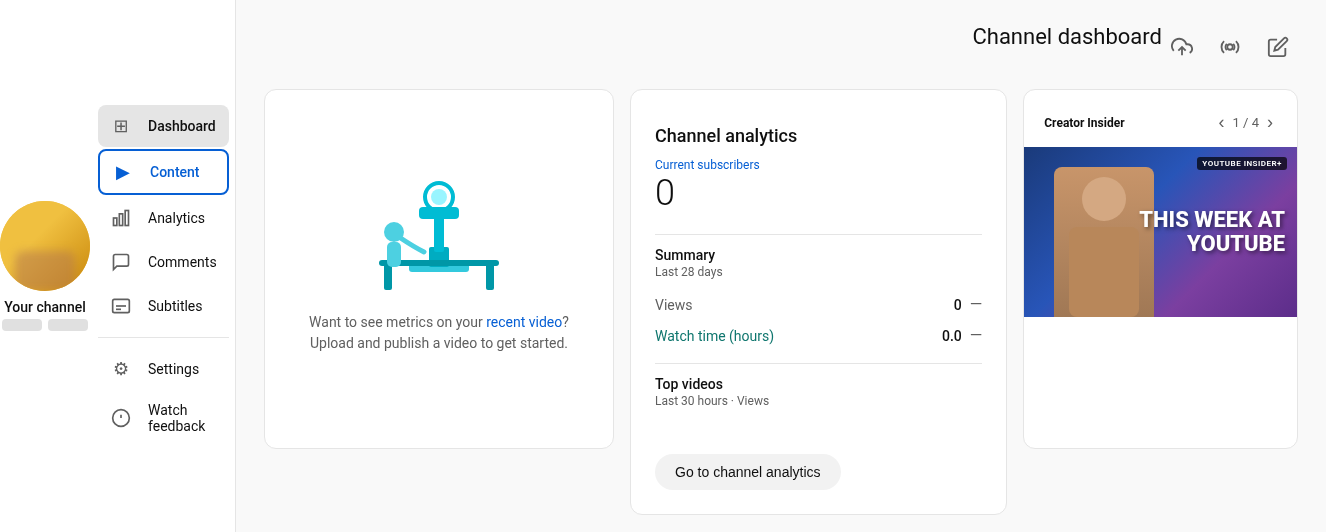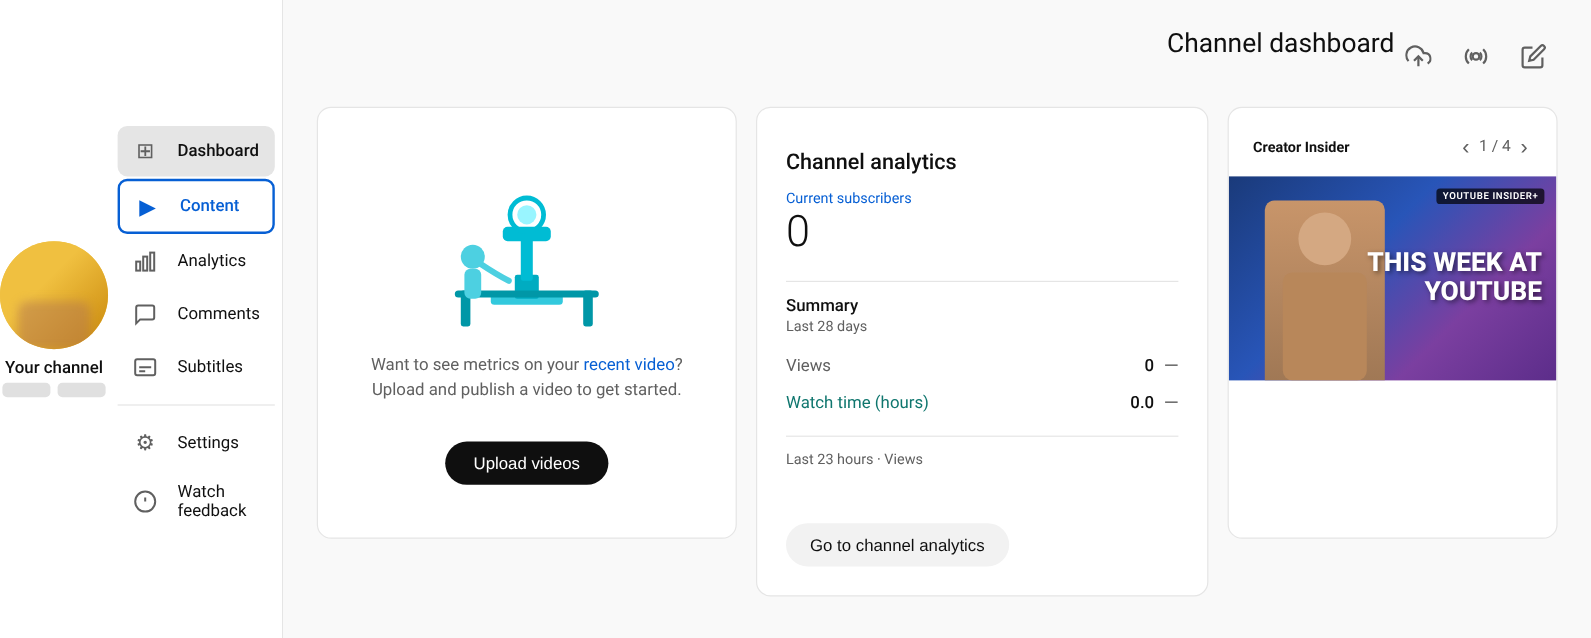--- a/index.html
+++ b/index.html
@@ -463,21 +463,20 @@
 
         <rect x="30" y="108" width="120" height="6" rx="3" fill="#0097a7"></rect>
         <rect x="35" y="108" width="8" height="30" rx="2" fill="#0097a7"></rect>
         <rect x="137" y="108" width="8" height="30" rx="2" fill="#0097a7"></rect>
 
         <path d="M 50 85 Q 65 95 75 100" stroke="#4dd0e1" stroke-width="5" fill="none" stroke-linecap="round"></path>
         <circle cx="45" cy="80" r="10" fill="#4dd0e1"></circle>
         <rect x="38" y="90" width="14" height="25" rx="5" fill="#4dd0e1"></rect>
       </svg>
       <p class="upload-text">Want to see metrics on your <a href="#" style="color:#065fd4;text-decoration:none;">recent video</a>?<br>Upload and publish a video to get started.</p>
-      <button class="upload-btn">Upload videos</button>
     </div>
 
     <div class="card card-analytics">
       <div class="analytics-title">Channel analytics</div>
       <div class="analytics-highlight-label">Current subscribers</div>
       <div class="analytics-number">0</div>
       <div class="analytics-divider"></div>
       <div class="section-label">Summary</div>
       <div class="section-sub">Last 28 days</div>
       <div class="metric-row">
@@ -488,21 +487,22 @@
         </span>
       </div>
       <div class="metric-row">
         <span class="metric-label link-style">Watch time (hours)</span>
         <span class="metric-value-row">
           <span class="metric-value">0.0</span>
           <span class="metric-dash">—</span>
         </span>
       </div>
       <div class="analytics-divider"></div>
-      <div class="section-sub">Last 23 hours · Views</div>
+      <div class="section-label">Top videos</div>
+      <div class="section-sub">Last 30 hours · Views</div>
       <br>
       <button class="goto-btn">Go to channel analytics</button>
     </div>
 
     <div class="card card-creator">
       <div class="creator-header">
         <span class="creator-title">Creator Insider</span>
         <div class="creator-nav">
           <button class="creator-nav-btn">‹</button>
           <span>1 / 4</span>

